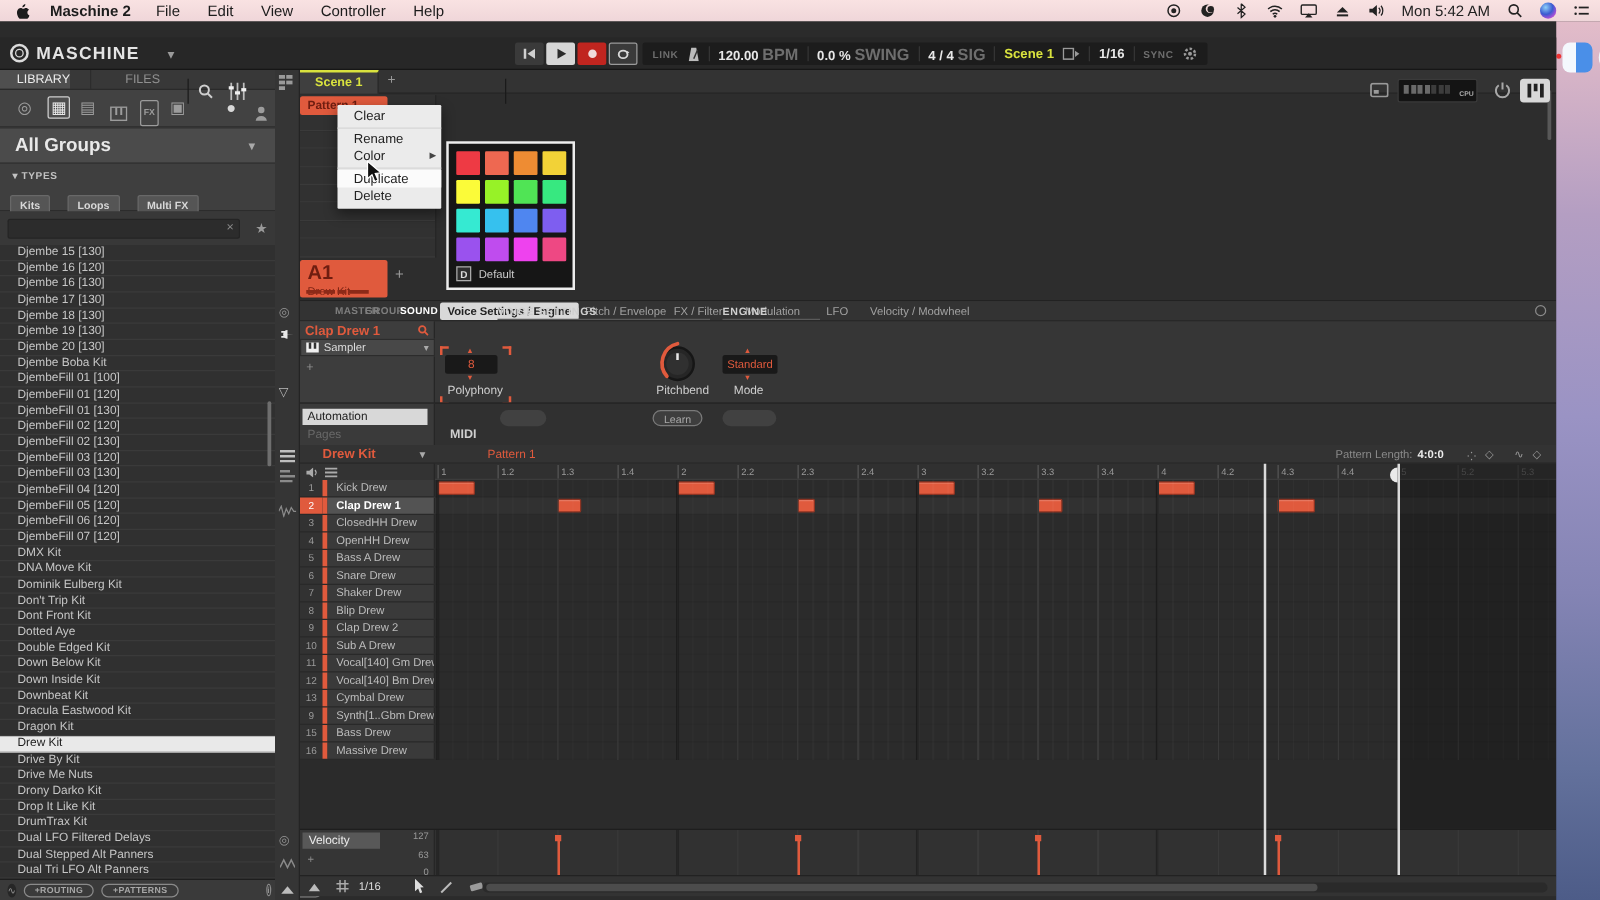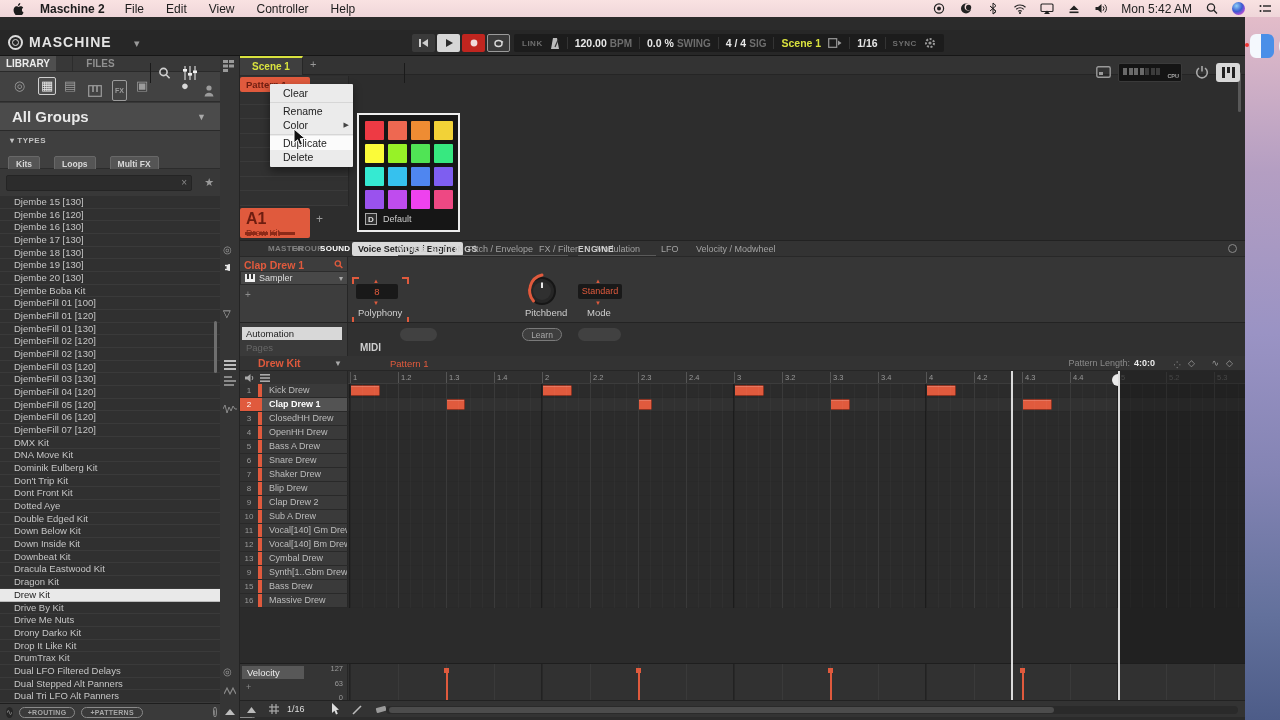--- a/index.html
+++ b/index.html
@@ -40,36 +40,36 @@
   .tb-sep { position:absolute; top:33px; width:1px; height:20px; background:#1a1a1a; }
   #transport { position:absolute; left:412px; top:4px; display:flex; gap:2px; }
   .tbtn { width:23px; height:18px; border-radius:2px; background:#3a3a3a; display:flex; align-items:center; justify-content:center; }
   .tbtn.light { background:#d6d6d6; }
   .tbtn.rec { background:#c0251f; }
   .tbtn.loopb { background:#3a3a3a; border:1px solid #9a9a9a; }
   #infobar { position:absolute; left:514px; top:4px; height:18px; background:#1c1c1c; border-radius:2px;
     display:flex; align-items:center; padding:0 8px; gap:7px; }
   #infobar .seg { display:flex; align-items:baseline; gap:3px; white-space:nowrap; }
   #infobar .v { color:#e8e8e8; font-size:10.5px; font-weight:bold; }
-  #infobar .u { color:#6e6e6e; font-size:10px; font-weight:bold; }
+  #infobar .u { color:#6e6e6e; font-size:13px; font-weight:bold; }
   #infobar .dim { color:#6e6e6e; font-size:8px; font-weight:bold; letter-spacing:.5px; }
   #infobar .yellow { color:#d9e23e; font-size:10.5px; font-weight:bold; }
   #infobar .isep { width:1px; height:12px; background:#343434; }
   #cpu-box { position:absolute; left:1118px; top:33px; width:64px; height:19px; background:#141414; border:1px solid #3a3a3a; border-radius:2px; }
   #cpu-bars { position:absolute; left:4px; top:4px; display:flex; gap:1.5px; }
   #cpu-bars i { width:4px; height:7px; background:#6a6a6a; }
   #cpu-bars i.dim2 { background:#3c3c3c; }
   #cpu-lab { position:absolute; right:2px; top:9px; font-size:5.5px; color:#aaa; font-weight:bold; }
   #ni-logo { position:absolute; left:1216px; top:33px; width:24px; height:19px; background:#d8d8d8; border-radius:3px; display:flex; align-items:center; justify-content:center; gap:2px; }
   #ni-logo i { width:3px; height:11px; background:#222; }
   #ni-logo i.half { height:6px; align-self:flex-start; margin-top:4px; }
 
   
   #sidebar { left:0; top:56px; width:220px; height:647px; background:#383838; }
-  .lib-tab { position:absolute; top:0; height:15px; width:56px; text-align:center; font-size:10px; font-weight:bold; line-height:15px; }
+  .lib-tab { position:absolute; top:0; height:15px; width:56px; text-align:right; font-size:10px; font-weight:normal; line-height:15px; }
   #tab-library { left:0; background:#4f4f4f; color:#ececec; }
   #tab-files { left:72px; background:#383838; color:#909090; border-left:1px solid #2c2c2c; }
   #tabline { position:absolute; top:15px; left:0; width:220px; height:1px; background:#2a2a2a; }
   #iconrow { position:absolute; top:16px; left:0; width:220px; height:30px; background:#424242; border-bottom:1px solid #2c2c2c; }
   .bico { position:absolute; top:6px; color:#9c9c9c; font-size:13px; line-height:16px; }
   .bico.sel { border:1px solid #cfcfcf; border-radius:2px; background:#4e4e4e; color:#e8e8e8; padding:0 2px; top:5px; }
   #allgroups { position:absolute; top:47px; left:0; width:220px; height:28px; background:#4b4b4b; border-bottom:1px solid #2a2a2a; color:#e9e9e9; font-size:15px; font-weight:bold; line-height:28px; padding-left:12px; }
   #allgroups .dd { position:absolute; right:14px; top:0; color:#aaa; font-size:9px; }
   #typesbar { position:absolute; top:75px; left:0; width:220px; height:38px; background:#3f3f3f; border-bottom:1px solid #2c2c2c; }
   #types-label { position:absolute; left:10px; top:5px; font-size:8px; font-weight:bold; color:#c2c2c2; letter-spacing:.5px; }

